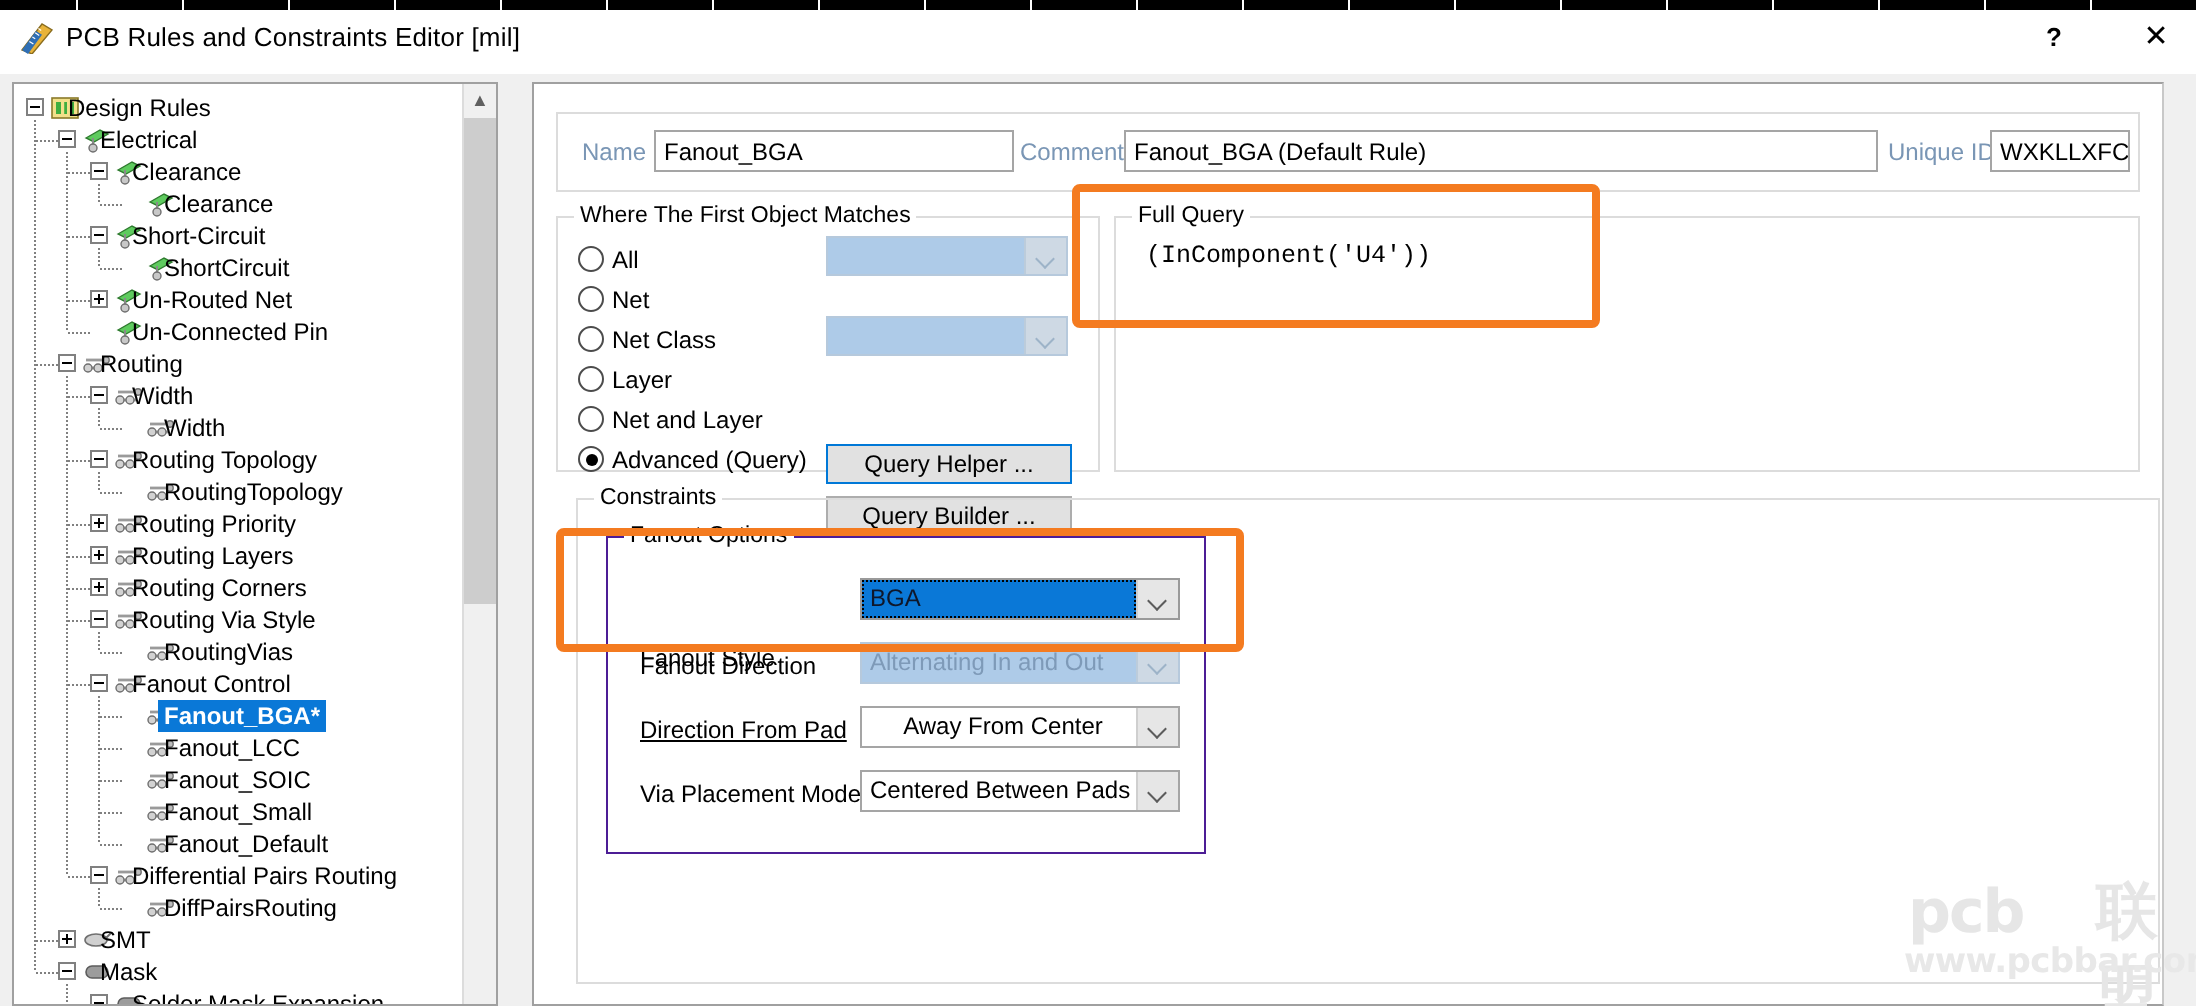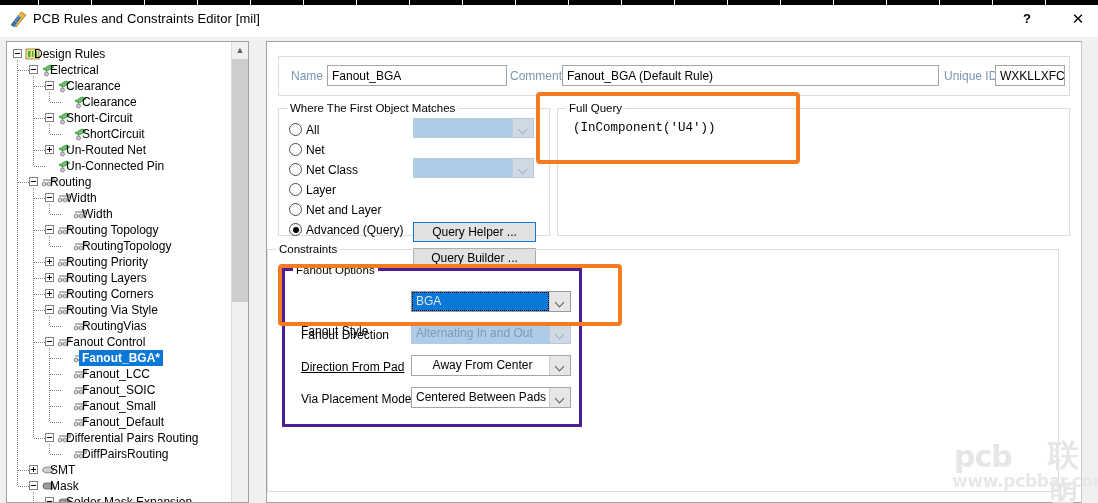--- a/index.html
+++ b/index.html
@@ -68,21 +68,21 @@
                font-size:12px;color:#000;white-space:nowrap;overflow:hidden;}
   .combo .carrow{position:absolute;right:0;top:0;width:20px;bottom:0;background:#e6e6e6;border-left:1px solid #cfcfcf;}
   .combo .carrow:after{content:"";position:absolute;left:6px;top:7px;width:6px;height:6px;
                border-left:1.6px solid #5c5c5c;border-bottom:1.6px solid #5c5c5c;transform:rotate(-45deg);}
   .combo.disabled{border-color:#b6c9dc;background:#aecbe8;}
   .combo.disabled .cval{color:#7e9ab8;}
   .combo.disabled .carrow{background:#ced9e4;border-left:1px solid #bcccdb;}
   .combo.disabled .carrow:after{border-color:#9db3c8;}
   .combo.empty .cval{background:#aecbe8;}
   .combo.selhl{border:1px solid #9a9a9a;}
-  .combo.selhl .cval{background:#0a78d7;color:#e5e5e5;outline:1px dotted #000;outline-offset:-1px;}
+  .combo.selhl .cval{background:#0a78d7;color:#0f172a;outline:1px dotted #000;outline-offset:-1px;}
 
   .btn{position:absolute;box-sizing:border-box;background:#e1e1e1;border:1px solid #adadad;
        text-align:center;font-size:12px;color:#000;line-height:19px;}
   .btn.focus{border:1px solid #0078d7;background:#e1e1e1;}
 
   .radio{position:absolute;font-size:12px;color:#000;white-space:nowrap;padding-left:17px;line-height:14px;}
   .radio:before{content:"";position:absolute;left:0;top:0px;width:13px;height:13px;border-radius:50%;
                 border:1px solid #4c4c4c;background:#fff;box-sizing:border-box;}
   .radio.on:after{content:"";position:absolute;left:3.5px;top:3.5px;width:6px;height:6px;border-radius:50%;background:#000;}
 
@@ -505,24 +505,24 @@
         <div class="txtbox" style="left:283px;top:8px;width:377px;height:21px;">Fanout_BGA (Default Rule)</div>
         <div class="lbl dim" style="left:665px;top:12px;">Unique ID</div>
         <div class="txtbox" style="left:716px;top:8px;width:70px;height:21px;">WXKLLXFC</div>
       </div>
 
       <div class="group" style="left:290px;top:66px;width:513px;height:128px;">
         <div class="gtitle">Full Query</div>
         <div class="query" style="left:15px;top:12px;">(InComponent('U4'))</div>
       </div>
 
-      <div class="group" style="left:0;top:207px;width:792px;height:243px;">
+      <div class="group" style="left:21px;top:207px;width:792px;height:243px;">
         <div class="gtitle">Constraints</div>
 
-        <div class="group" style="left:14px;top:18px;width:300px;height:159px;border:3px solid #4c1d95;">
+        <div class="group" style="left:14px;top:18px;width:300px;height:159px;border:1px solid #4c1d95;">
           <div class="gtitle">Fanout Options</div>
 
           <div class="lbl" style="left:16px;top:25px;margin-top:28px;">Fanout Style</div>
           <div class="combo selhl" style="left:126px;top:20px;width:160px;height:21px;">
             <div class="cval">BGA</div>
             <div class="carrow"></div>
           </div>
 
           <div class="lbl" style="left:16px;top:57px;">Fanout Direction</div>
           <div class="combo disabled" style="left:126px;top:52px;width:160px;height:21px;">

